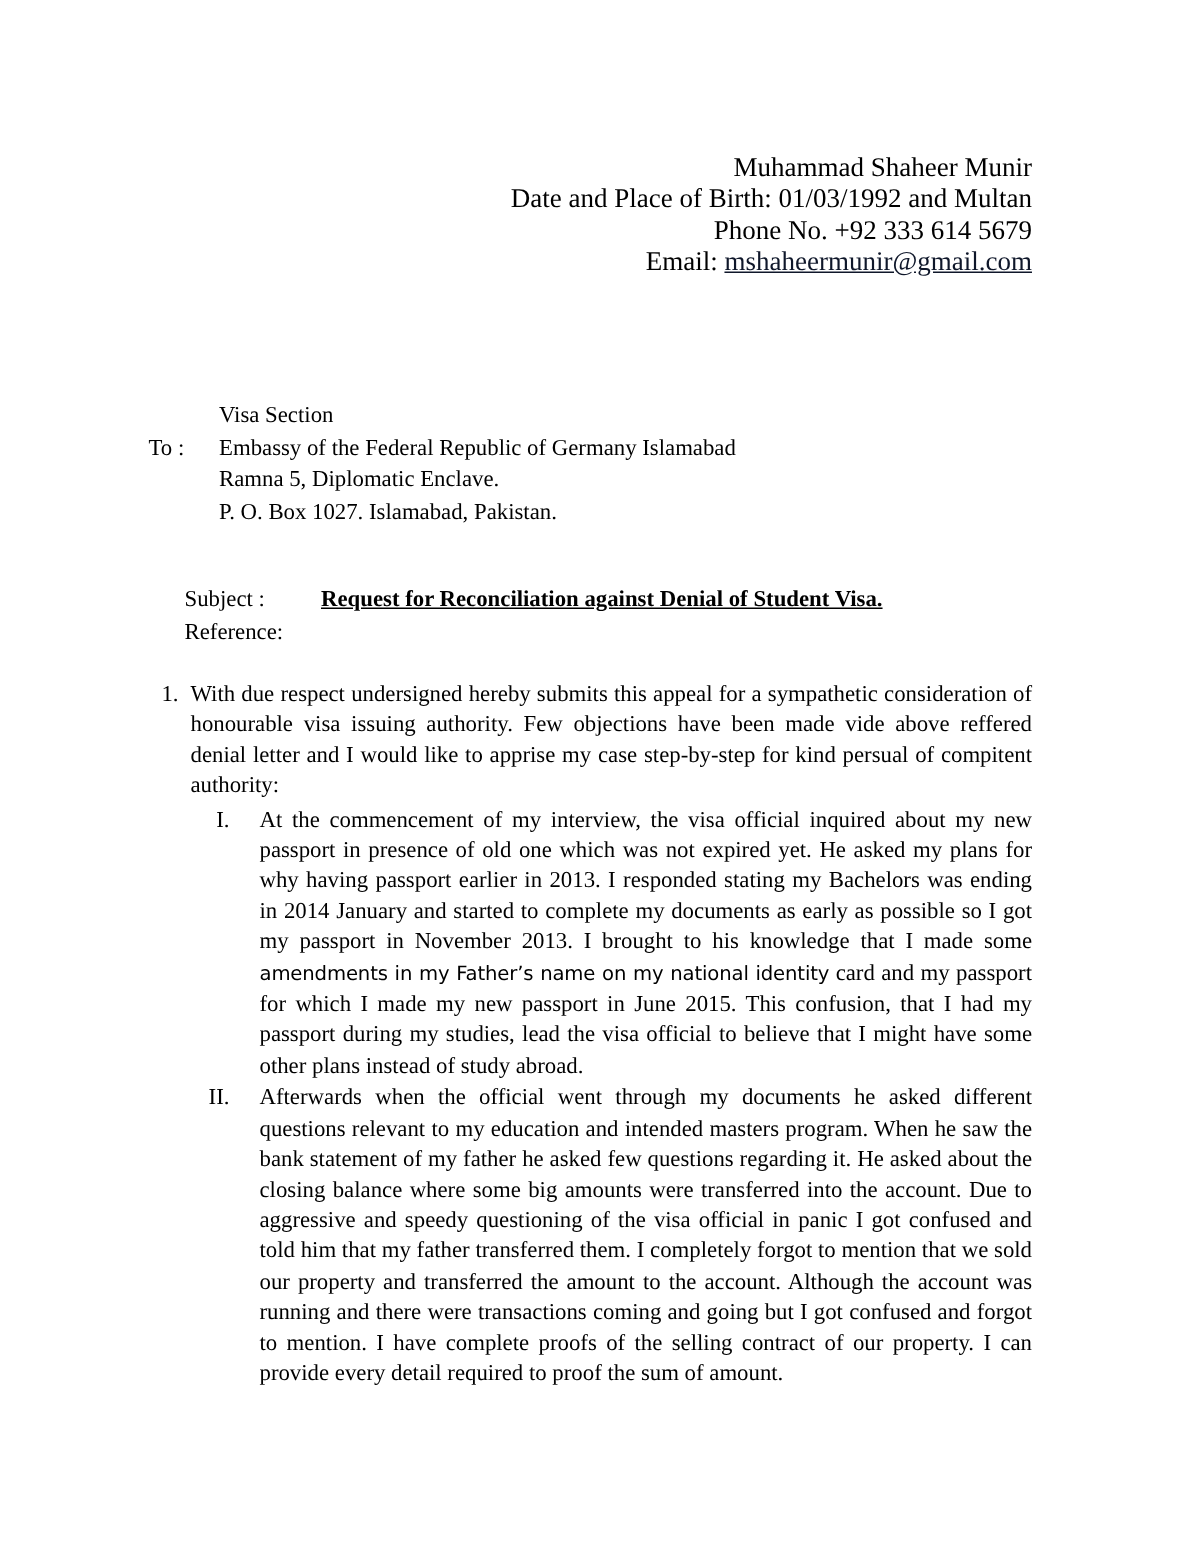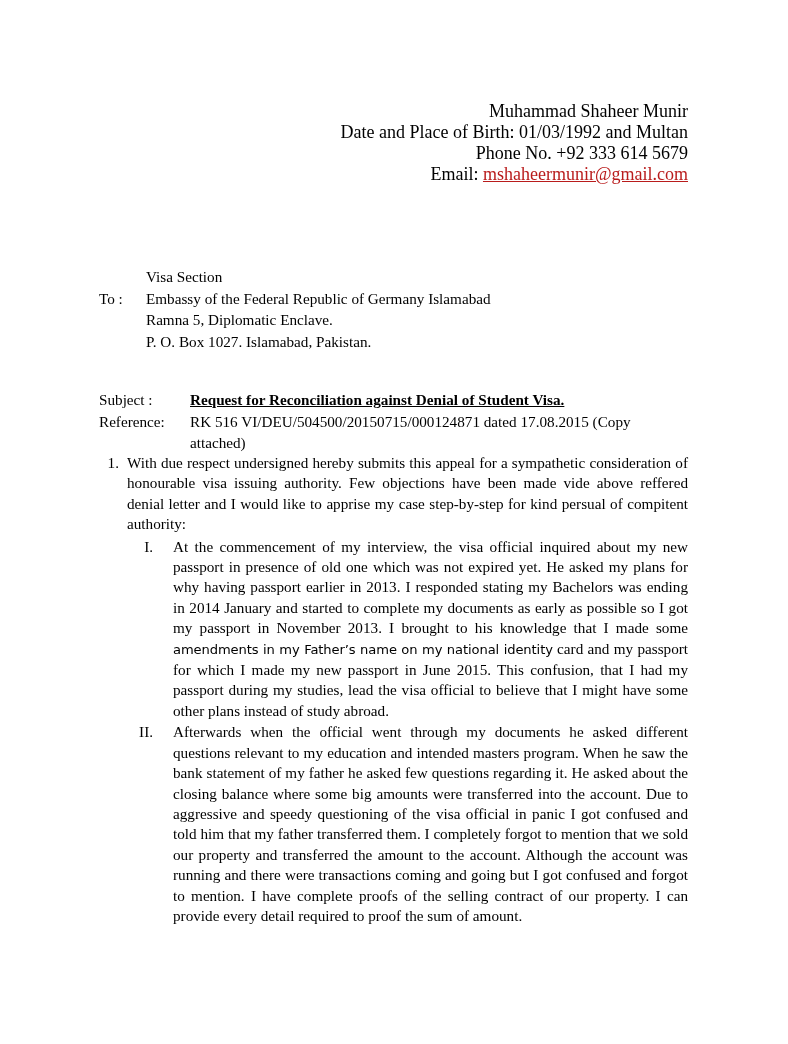--- a/index.html
+++ b/index.html
@@ -32,21 +32,21 @@
     font-size: 18px;
     line-height: 21px;
   }
   .sender-line {
     white-space: nowrap;
   }
   .email-line {
     white-space: nowrap;
   }
   .email-link {
-    color: #b91c1c;
+    color: #0f172a;
     text-decoration: underline;
   }
 
   
   .recipient-block {
     position: absolute;
     left: 99px;
     top: 266px;
     width: 589px;
     font-size: 15.2px;
@@ -68,21 +68,22 @@
   .subject-block {
     position: absolute;
     left: 99px;
     top: 389px;
     width: 589px;
     font-size: 15.2px;
     line-height: 21.5px;
   }
   .sr-row {
     display: flex;
-    align-items: flex-start;
+    align-items: flex-end;
+    margin-left: 24px;
   }
   .sr-label {
     width: 91px;
     flex: 0 0 91px;
   }
   .sr-value {
     flex: 1 1 auto;
   }
   .sr-value.bold-underline {
     font-weight: bold;
@@ -183,21 +184,20 @@
     </div>
   </div>
 
   <div class="subject-block">
     <div class="sr-row">
       <div class="sr-label">Subject :</div>
       <div class="sr-value bold-underline">Request for Reconciliation against Denial of Student Visa.</div>
     </div>
     <div class="sr-row">
       <div class="sr-label">Reference:</div>
-      <div class="sr-value">RK 516 VI/DEU/504500/20150715/000124871 dated 17.08.2015 (Copy attached)</div>
     </div>
   </div>
 
   <div class="body-block">
 
     <div class="num-item">
       <div class="num-marker">1.</div>
       <div class="num-text">With due respect undersigned hereby submits this appeal for a sympathetic consideration of honourable visa issuing authority. Few objections have been made vide above reffered denial letter and I would like to apprise my case step-by-step for kind persual of compitent authority:</div>
     </div>
 

